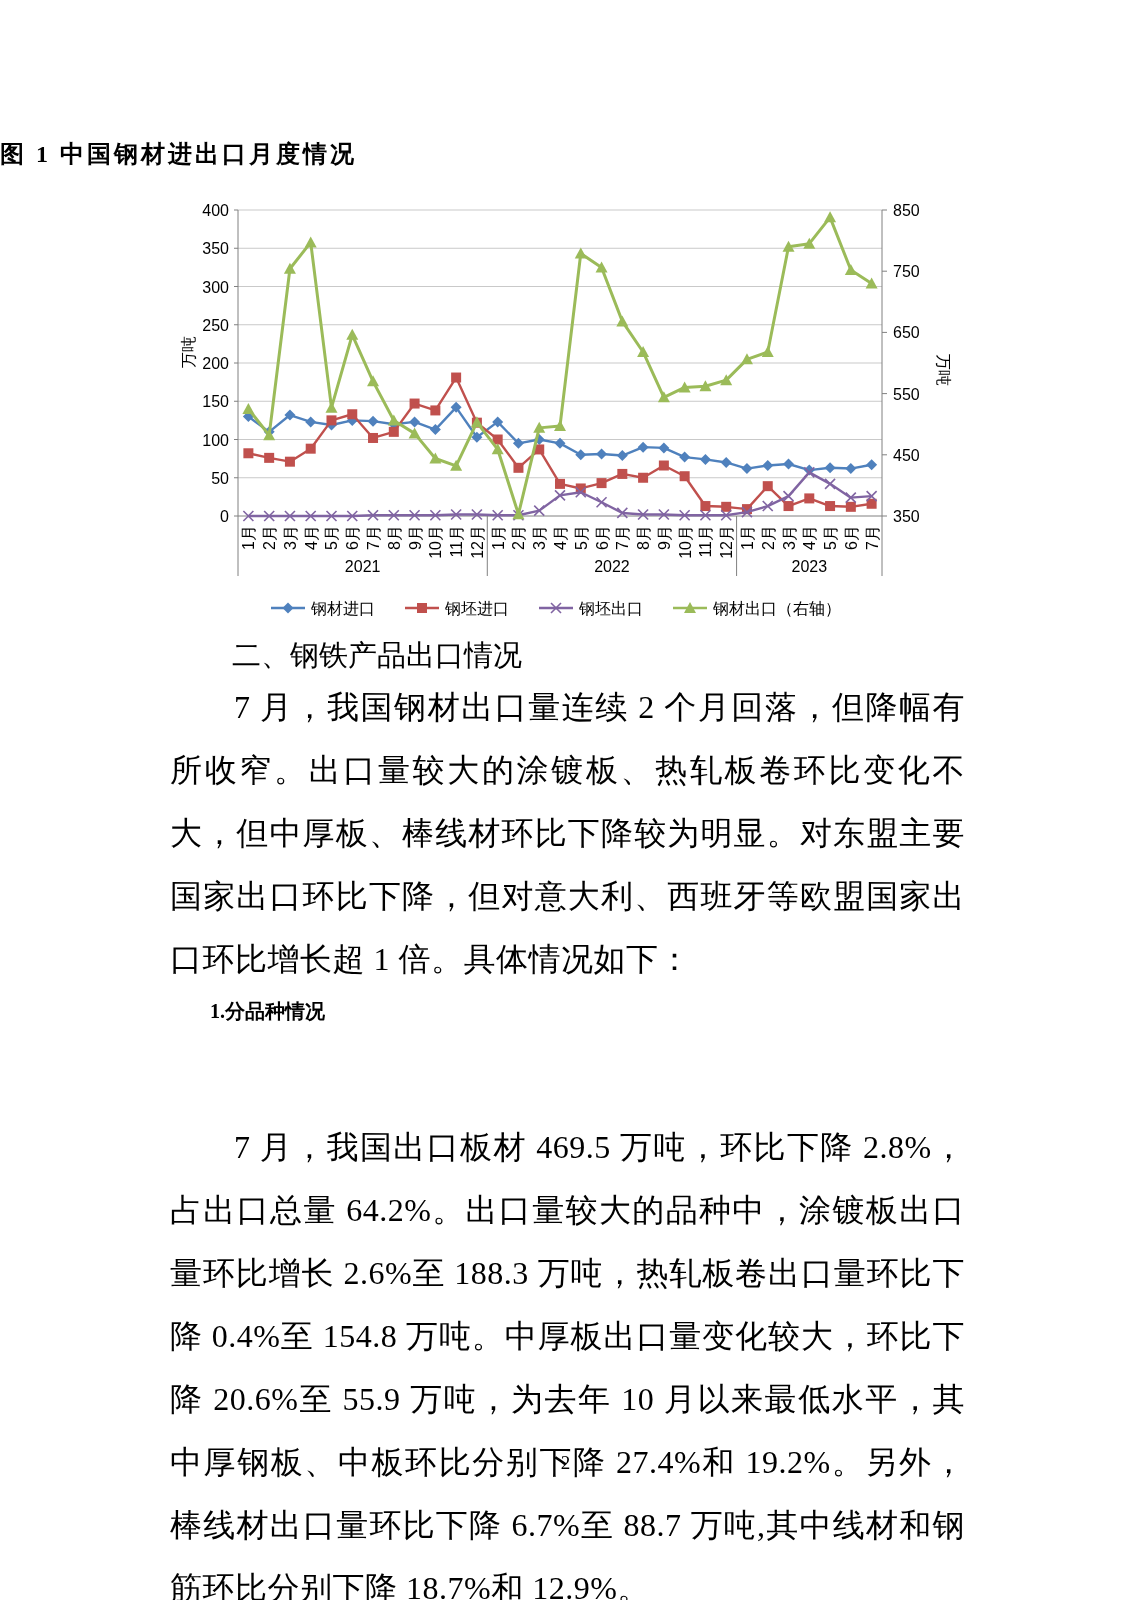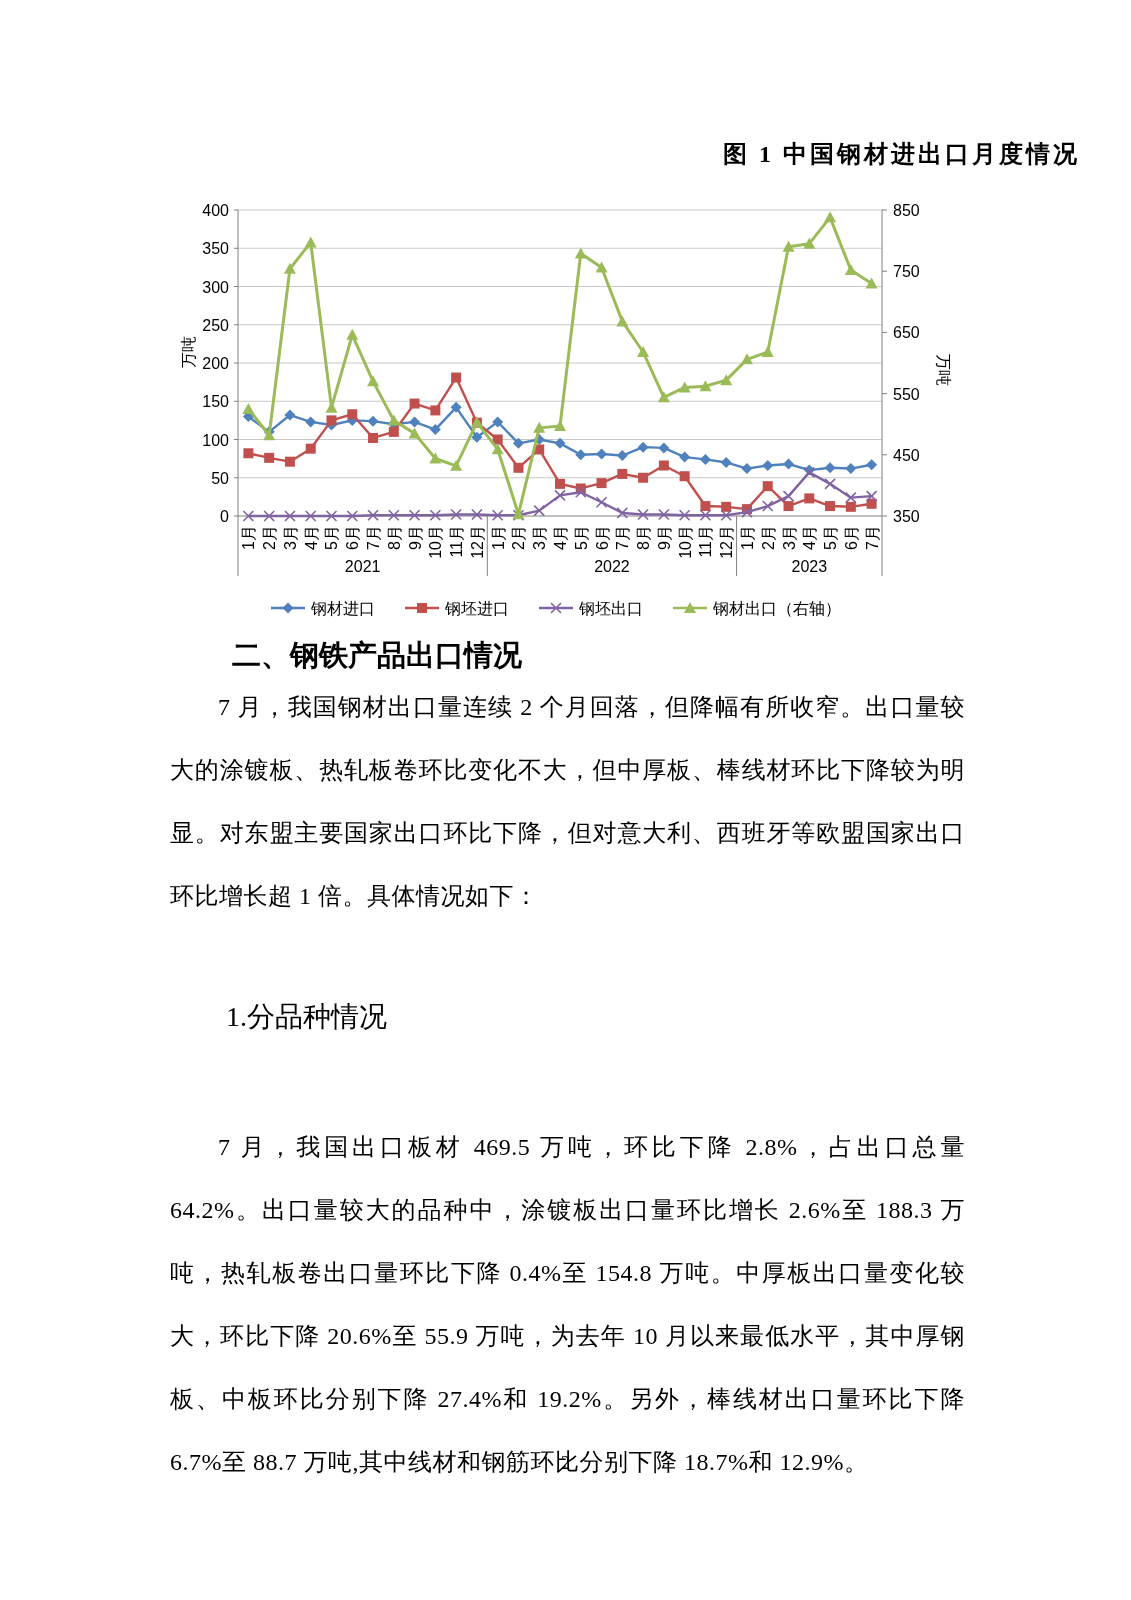--- a/index.html
+++ b/index.html
@@ -2,39 +2,39 @@
 <html><head>
 <meta charset="utf-8">
 <style>
   html,body{margin:0;padding:0;}
   body{
     width:1131px;height:1600px;position:relative;background:#ffffff;
     font-family:"Liberation Serif","DejaVu Serif",serif;color:#000;
     overflow:hidden;
   }
   .fig-title{
-    position:absolute;top:138px;left:0;width:1080px;text-align:right;
+    position:absolute;top:138px;left:0;width:1080px;text-align:left;
     font-size:24px;font-weight:600;letter-spacing:3px;
   }
   .chart-wrap{position:absolute;top:192px;left:158px;width:800px;height:432px;}
   .chart-wrap svg{display:block;}
   .sec-heading{
     position:absolute;top:636px;left:170px;width:795px;
     font-family:"Liberation Sans","DejaVu Sans",sans-serif;
-    font-size:29px;font-weight:bold;padding-left:62px;box-sizing:border-box;
+    font-size:29px;font-weight:normal;padding-left:62px;box-sizing:border-box;
   }
   .body-para{
     position:absolute;left:170px;width:795px;
-    font-size:24px;line-height:63px;text-align:justify;text-indent:2em;
+    font-size:32px;line-height:63px;text-align:justify;text-indent:2em;
     letter-spacing:0.5px;
   }
   #para1{top:676px;}
   .sub-heading{
     position:absolute;top:998px;left:170px;width:795px;
-    font-size:28px;font-weight:normal;text-indent:2em;
+    font-size:20px;font-weight:bold;text-indent:2em;
   }
   #para2{top:1116px;}
   .page-number{
     position:absolute;top:1452px;left:0;width:1131px;text-align:center;
     font-size:19px;
   }
 </style>
 </head>
 <body>
 

